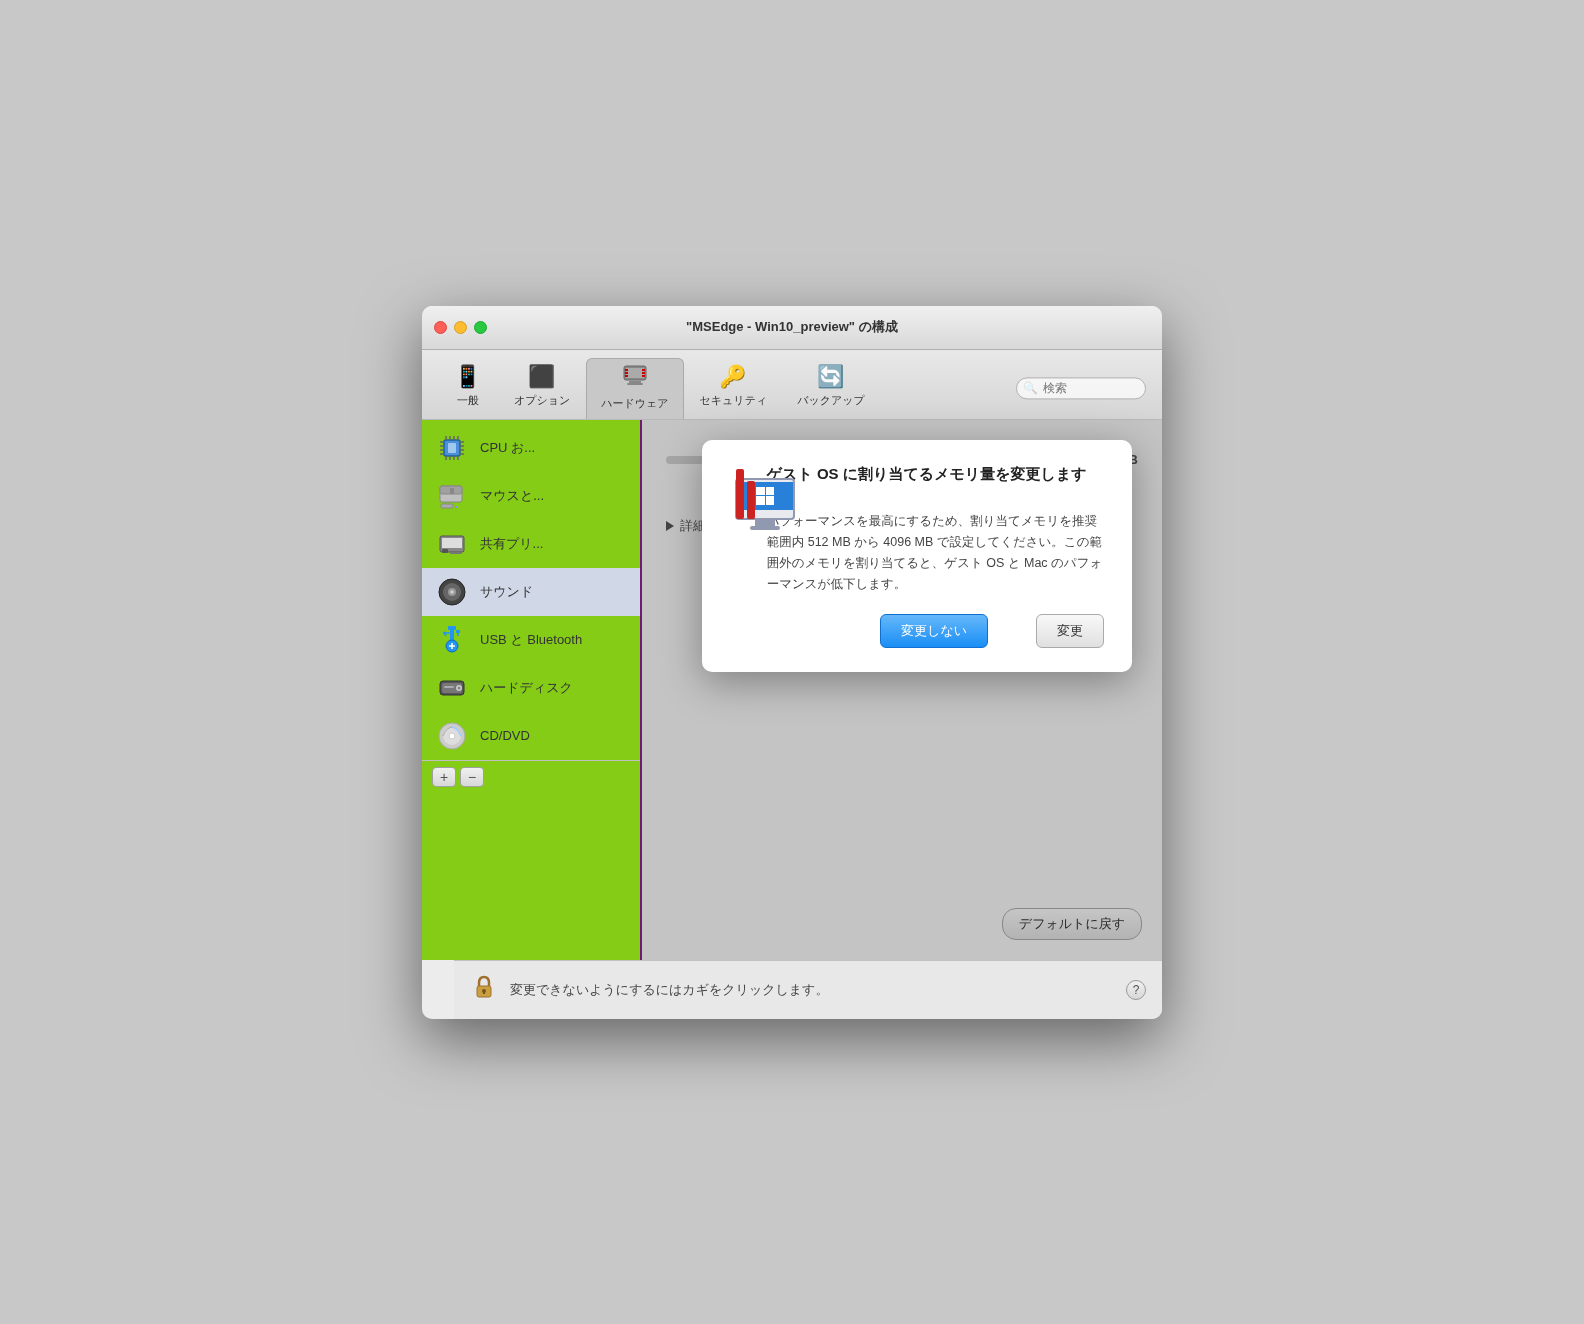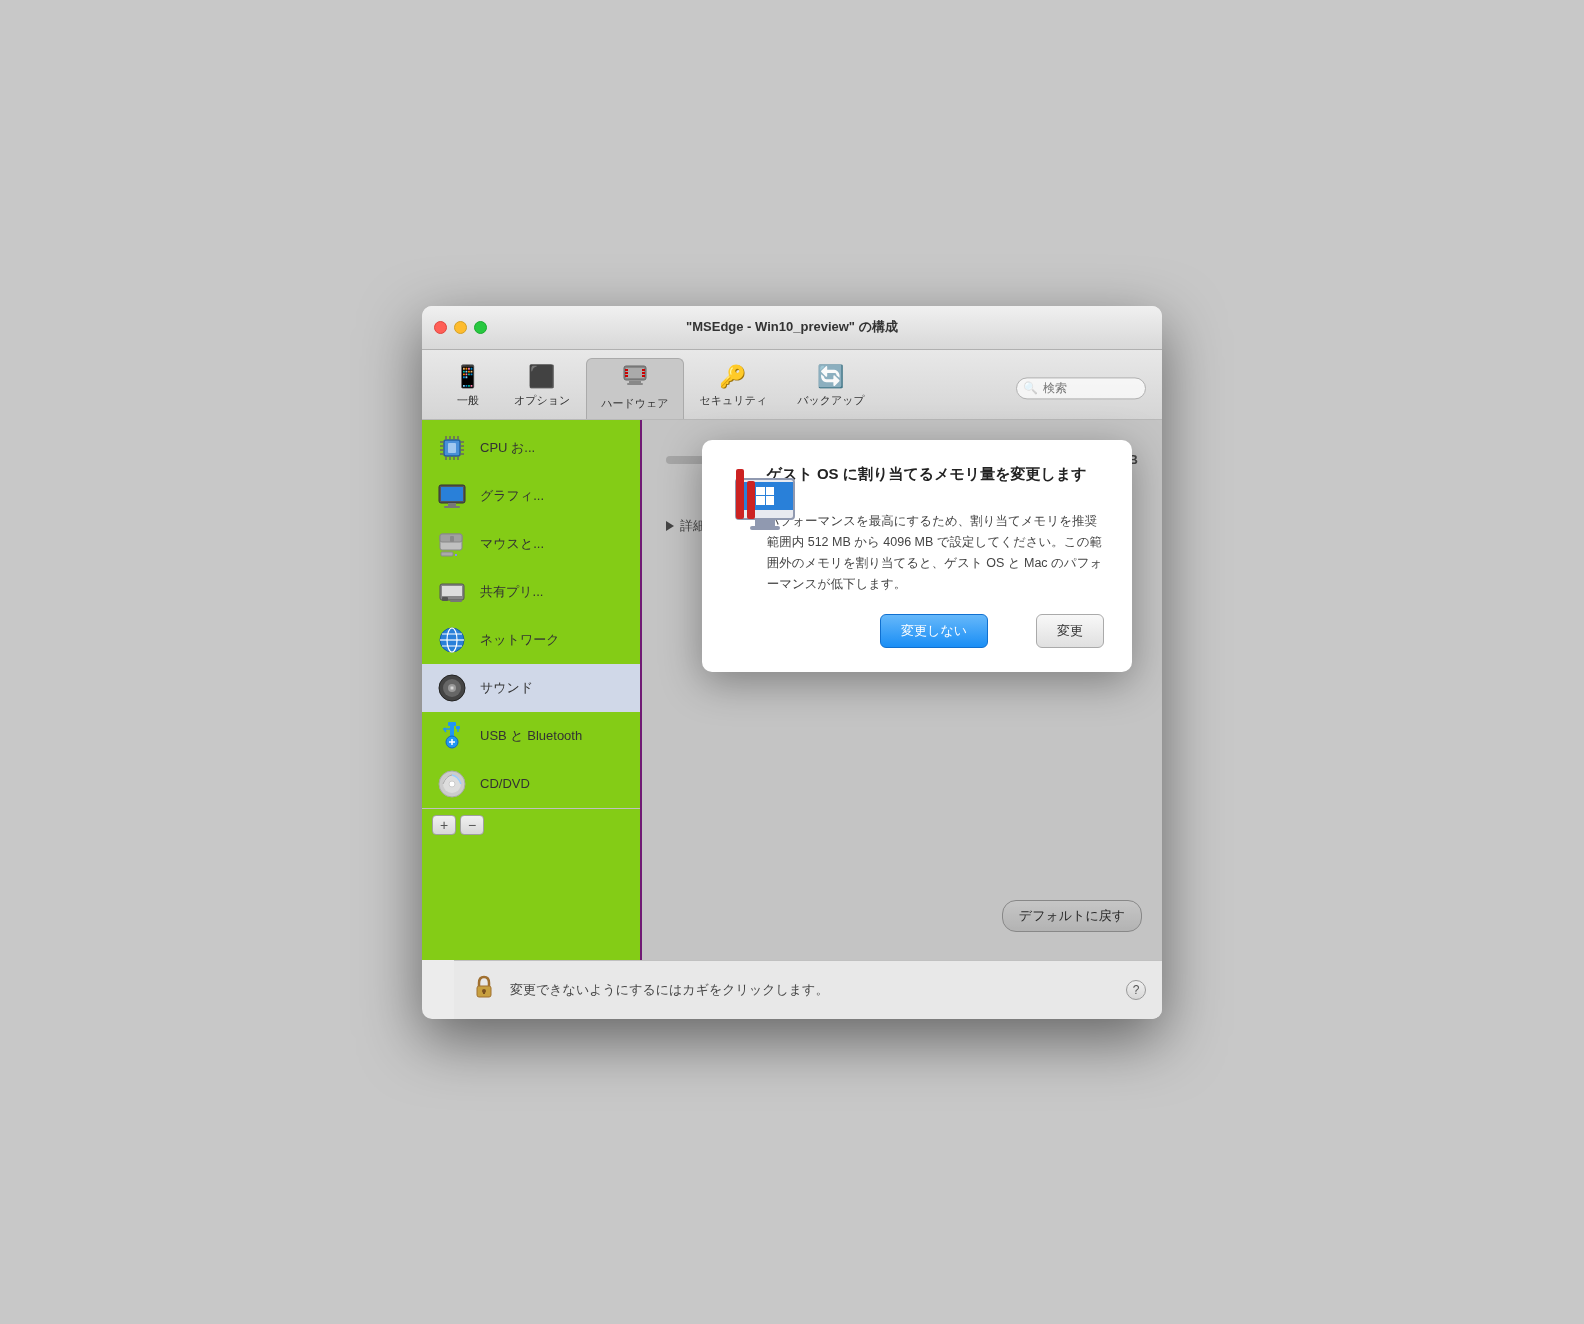--- a/index.html
+++ b/index.html
@@ -245,21 +245,21 @@
     .triangle-right {
       width: 0;
       height: 0;
       border-top: 5px solid transparent;
       border-bottom: 5px solid transparent;
       border-left: 8px solid #555;
     }
 
     .default-btn {
       position: absolute;
-      bottom: 28px;
+      bottom: 20px;
       right: 20px;
       background: linear-gradient(to bottom, #f8f8f8, #e0e0e0);
       border: 1px solid #aaa;
       border-radius: 14px;
       padding: 6px 16px;
       font-size: 13px;
       cursor: pointer;
       color: #333;
     }
 
@@ -516,31 +516,20 @@
             <line x1="4" y1="22" x2="8" y2="22" stroke="#666" stroke-width="1.5"></line>
             <line x1="24" y1="10" x2="28" y2="10" stroke="#666" stroke-width="1.5"></line>
             <line x1="24" y1="14" x2="28" y2="14" stroke="#666" stroke-width="1.5"></line>
             <line x1="24" y1="18" x2="28" y2="18" stroke="#666" stroke-width="1.5"></line>
             <line x1="24" y1="22" x2="28" y2="22" stroke="#666" stroke-width="1.5"></line>
           </svg>
         </div>
         <span class="sidebar-label">CPU お...</span>
       </div>
 
-      <div class="sidebar-item">
-        <div class="sidebar-icon">
-          <svg width="32" height="32" viewBox="0 0 32 32">
-            <rect x="3" y="5" width="26" height="18" rx="2" fill="#555" stroke="#333" stroke-width="1"></rect>
-            <rect x="5" y="7" width="22" height="14" fill="#2980d9"></rect>
-            <rect x="12" y="23" width="8" height="3" fill="#777"></rect>
-            <rect x="8" y="26" width="16" height="2" rx="1" fill="#777"></rect>
-          </svg>
-        </div>
-        <span class="sidebar-label">グラフィ...</span>
-      </div>
 
       <div class="sidebar-item">
         <div class="sidebar-icon">
           <svg width="32" height="32" viewBox="0 0 32 32">
             <rect x="4" y="6" width="22" height="16" rx="2" fill="#c0c0c0" stroke="#888" stroke-width="1"></rect>
             <rect x="4" y="6" width="22" height="8" rx="2" fill="#a0a0a0" stroke="#888" stroke-width="1"></rect>
             <rect x="14" y="8" width="4" height="6" rx="1" fill="#888"></rect>
             <rect x="5" y="24" width="12" height="4" rx="1" fill="#aaa" stroke="#888" stroke-width="1"></rect>
             <rect x="19" y="26" width="2" height="2" fill="#88f"></rect>
           </svg>
@@ -553,32 +542,20 @@
           <svg width="32" height="32" viewBox="0 0 32 32">
             <rect x="4" y="8" width="24" height="16" rx="2" fill="#888" stroke="#555" stroke-width="1"></rect>
             <rect x="6" y="10" width="20" height="10" fill="#ddd"></rect>
             <rect x="6" y="21" width="6" height="4" rx="1" fill="#555"></rect>
             <rect x="14" y="24" width="12" height="2" rx="1" fill="#777"></rect>
           </svg>
         </div>
         <span class="sidebar-label">共有プリ...</span>
       </div>
 
-      <div class="sidebar-item">
-        <div class="sidebar-icon">
-          <svg width="32" height="32" viewBox="0 0 32 32">
-            <circle cx="16" cy="16" r="12" fill="#2980d9" stroke="#1a60a0" stroke-width="1"></circle>
-            <ellipse cx="16" cy="16" rx="5" ry="12" fill="none" stroke="white" stroke-width="1.2"></ellipse>
-            <line x1="4" y1="16" x2="28" y2="16" stroke="white" stroke-width="1.2"></line>
-            <line x1="6" y1="10" x2="26" y2="10" stroke="white" stroke-width="1"></line>
-            <line x1="6" y1="22" x2="26" y2="22" stroke="white" stroke-width="1"></line>
-          </svg>
-        </div>
-        <span class="sidebar-label">ネットワーク</span>
-      </div>
 
       <div class="sidebar-item active">
         <div class="sidebar-icon">
           <svg width="32" height="32" viewBox="0 0 32 32">
             <circle cx="16" cy="16" r="13" fill="#444" stroke="#222" stroke-width="1"></circle>
             <circle cx="16" cy="16" r="9" fill="#666"></circle>
             <circle cx="16" cy="16" r="4" fill="#999"></circle>
             <circle cx="16" cy="16" r="2" fill="#bbb"></circle>
             <circle cx="16" cy="16" r="1" fill="#ddd"></circle>
           </svg>
@@ -595,20 +572,32 @@
             <path d="M10 12 L8 9 L14 9" fill="none" stroke="#2196F3" stroke-width="1.5"></path>
             <circle cx="9" cy="9" r="1.5" fill="#2196F3"></circle>
             <path d="M22 12 L22 8" stroke="#2196F3" stroke-width="1.5"></path>
             <rect x="20" y="6" width="4" height="3" rx="0.5" fill="#2196F3"></rect>
             <path d="M13 22 L19 22 M16 19 L16 25" stroke="white" stroke-width="1.5"></path>
           </svg>
         </div>
         <span class="sidebar-label">USB と Bluetooth</span>
       </div>
 
+      <div class="sidebar-item">
+        <div class="sidebar-icon">
+          <svg width="32" height="32" viewBox="0 0 32 32">
+            <rect x="4" y="9" width="24" height="14" rx="3" fill="#555" stroke="#333" stroke-width="1"></rect>
+            <rect x="6" y="11" width="20" height="10" rx="2" fill="#777"></rect>
+            <circle cx="23" cy="16" r="3" fill="#ccc"></circle>
+            <circle cx="23" cy="16" r="1.5" fill="#888"></circle>
+            <rect x="8" y="14" width="10" height="2" rx="1" fill="#aaa"></rect>
+          </svg>
+        </div>
+        <span class="sidebar-label">ハードディスク</span>
+      </div>
 
       <div class="sidebar-item">
         <div class="sidebar-icon">
           <svg width="32" height="32" viewBox="0 0 32 32">
             <circle cx="16" cy="16" r="13" fill="#ccc" stroke="#aaa" stroke-width="1"></circle>
             <circle cx="16" cy="16" r="9" fill="#ddd"></circle>
             <circle cx="16" cy="16" r="3" fill="white" stroke="#ccc" stroke-width="1"></circle>
             <path d="M7 16 Q10 8 16 7" fill="none" stroke="#aaa" stroke-width="1"></path>
             <path d="M25 16 Q22 8 16 7" fill="none" stroke="#9cf" stroke-width="1.5"></path>
           </svg>

